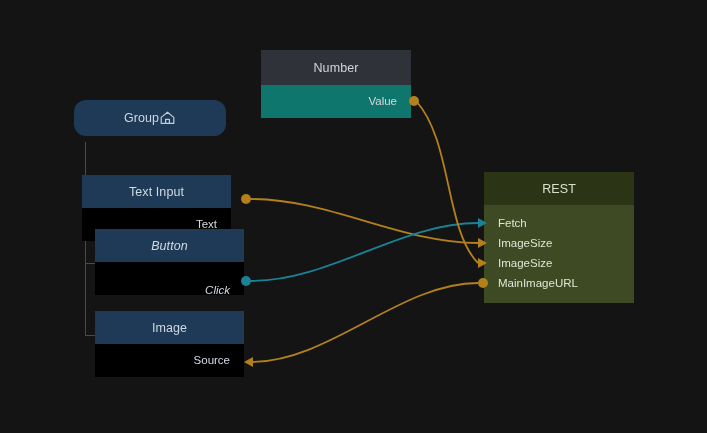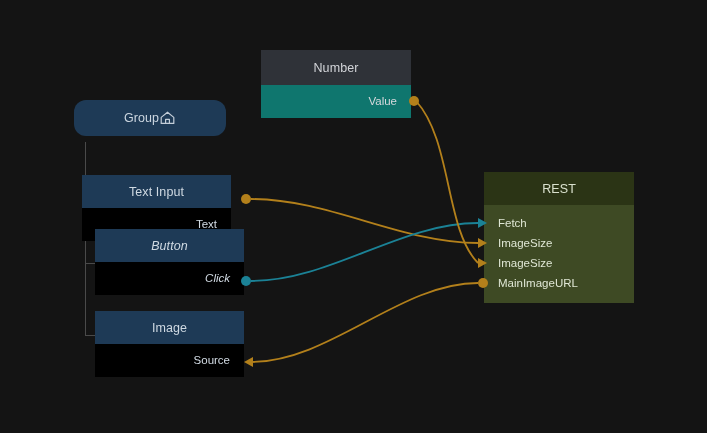--- a/index.html
+++ b/index.html
@@ -174,21 +174,21 @@
       <div class="port-row out" style="top:6px;">Text</div>
     </div>
   </div>
   <div class="conn dot orange" style="left:241px; top:194px;"></div>
 
   <div class="node blue" style="left:95px; top:229px; width:149px;font-style:italic;">
     <div class="node-header" style="height:33px;">
       <span>Button</span>
     </div>
     <div class="node-body" style="height:33px;">
-      <div class="port-row out" style="top:6px;margin-left:26px;">Click</div>
+      <div class="port-row out" style="top:18px;margin-left:26px;">Click</div>
     </div>
   </div>
   <div class="conn dot teal" style="left:241px; top:276px;"></div>
 
   <div class="node blue" style="left:95px; top:311px; width:149px;">
     <div class="node-header" style="height:33px;">
       <span>Image</span>
     </div>
     <div class="node-body" style="height:33px;">
       <div class="port-row out" style="top:6px;">Source</div>

